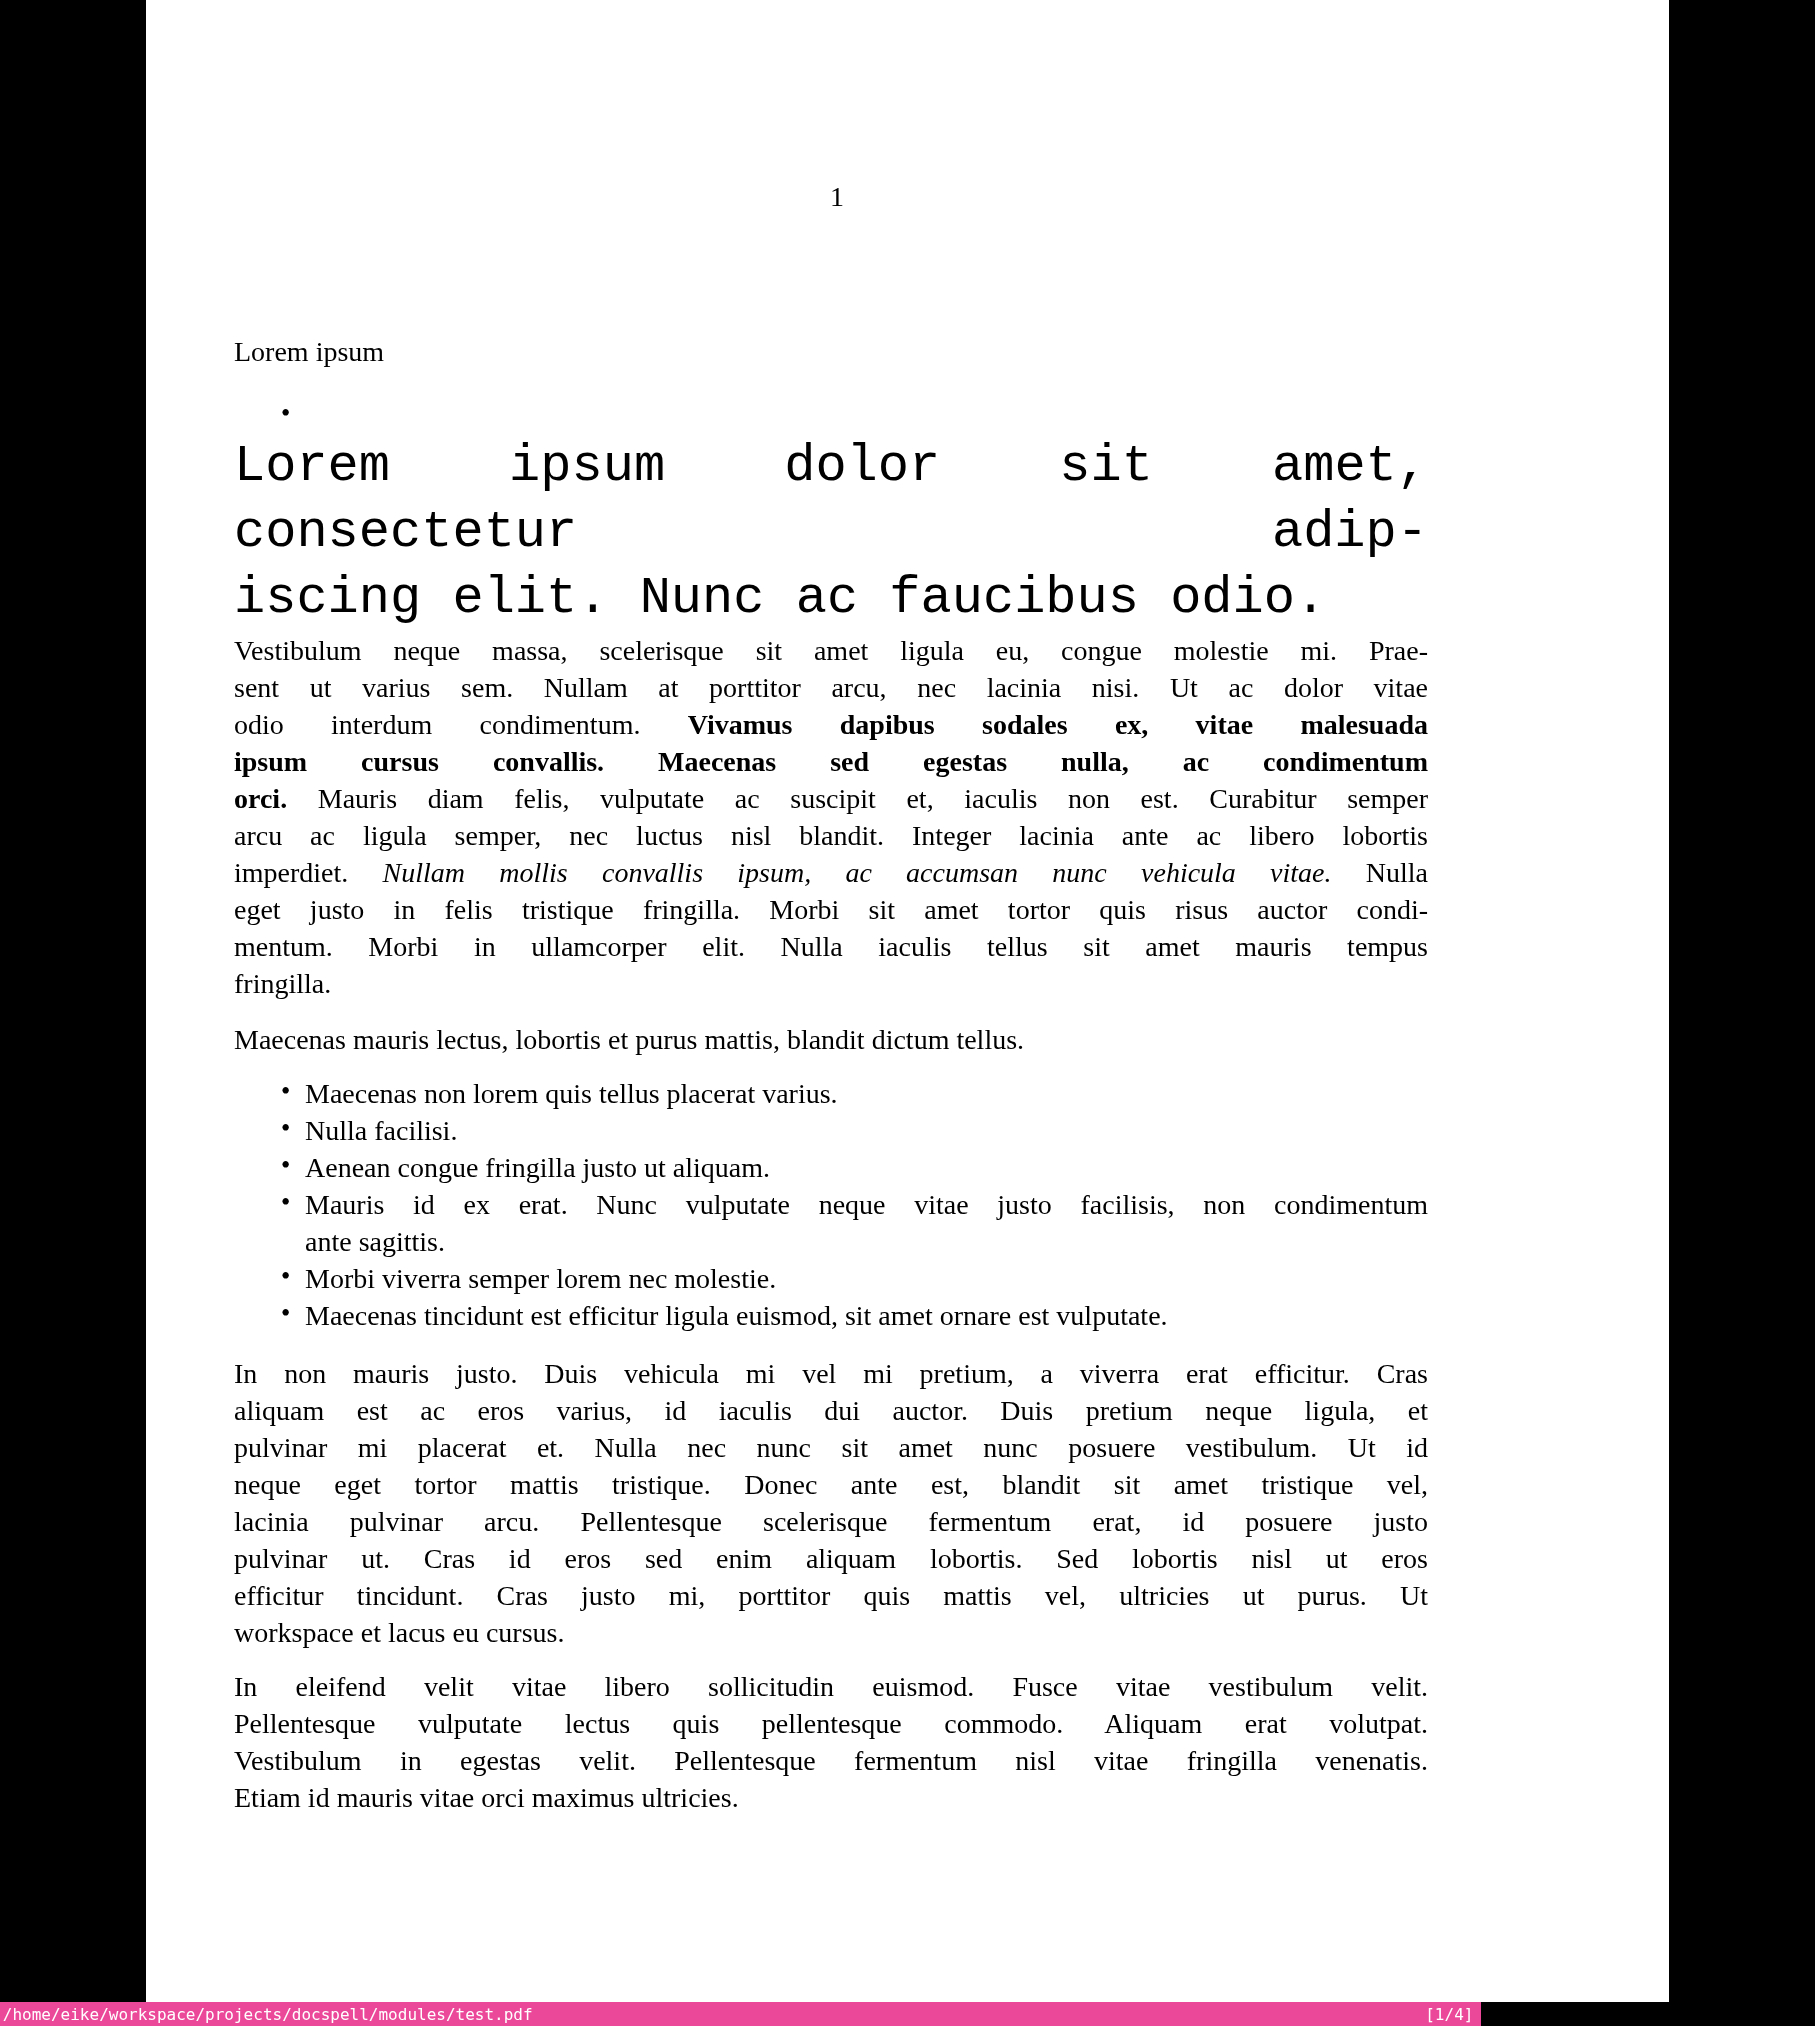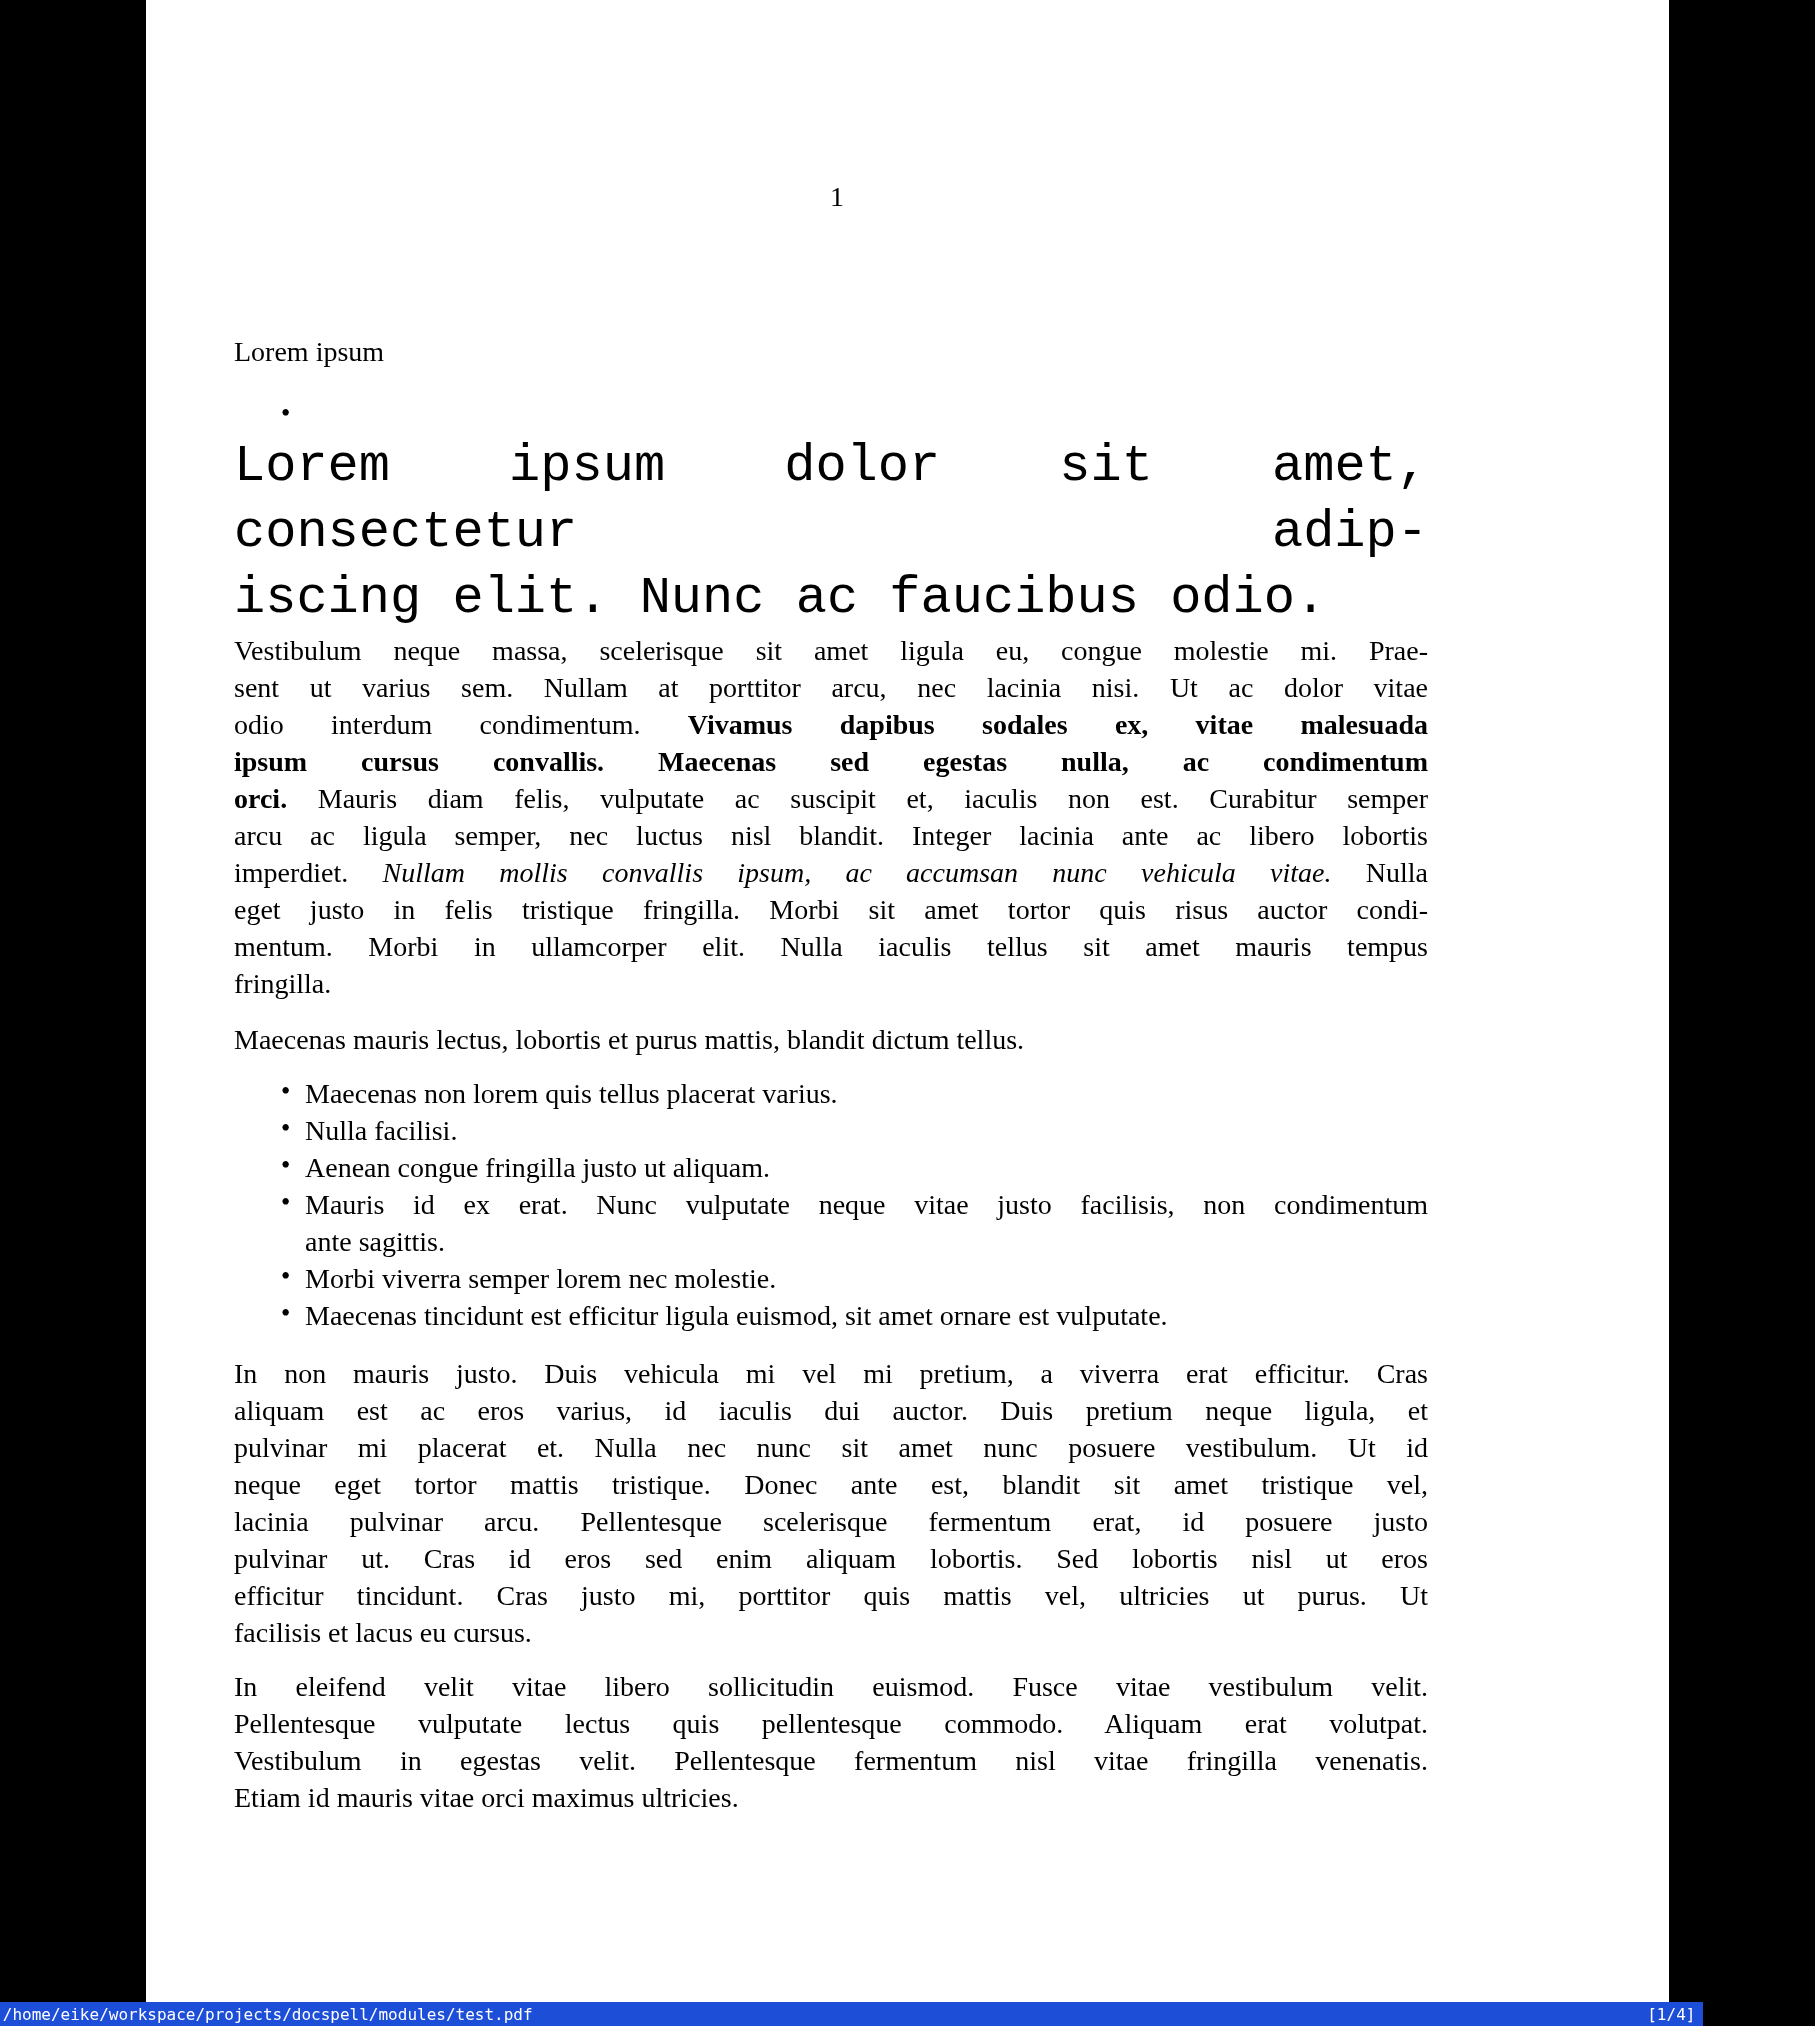--- a/index.html
+++ b/index.html
@@ -17,21 +17,21 @@
   .p1{}
   .p2{margin-top:19px;}
   .p3{margin-top:21px;}
   .p4{margin-top:17px;}
   .ulist{margin-top:17px;}
   .ulist.empty{margin-top:26.5px;}
   .li{position:relative;padding-left:71px;min-height:37px;}
   .bullet{position:absolute;left:47px;top:-1.9px;font-size:26.5px;}
   .b{font-weight:bold;}
   .i{font-style:italic;}
-  .statusbar{position:absolute;left:0;top:2002px;width:1703px;height:24.6px;background:#1d4ed8;color:#fff;
+  .statusbar{position:absolute;left:0;top:2002px;width:1481px;height:24.6px;background:#ec4899;color:#fff;
              font-family:"DejaVu Sans Mono",monospace;font-size:16px;
              display:flex;justify-content:space-between;align-items:center;
              box-sizing:border-box;padding:0 7.6px 0 2.8px;}
 </style>
 </head>
 <body>
 
 <div class="window">
   <div class="page">
     <div class="pagenum">1</div>
@@ -101,21 +101,21 @@
           </div>
         </div>
       <div class="para p3">
           <div class="ln"><span>In non mauris justo. Duis vehicula mi vel mi pretium, a viverra erat efficitur. Cras</span></div>
           <div class="ln"><span>aliquam est ac eros varius, id iaculis dui auctor. Duis pretium neque ligula, et</span></div>
           <div class="ln"><span>pulvinar mi placerat et. Nulla nec nunc sit amet nunc posuere vestibulum. Ut id</span></div>
           <div class="ln"><span>neque eget tortor mattis tristique. Donec ante est, blandit sit amet tristique vel,</span></div>
           <div class="ln"><span>lacinia pulvinar arcu. Pellentesque scelerisque fermentum erat, id posuere justo</span></div>
           <div class="ln"><span>pulvinar ut. Cras id eros sed enim aliquam lobortis. Sed lobortis nisl ut eros</span></div>
           <div class="ln"><span>efficitur tincidunt. Cras justo mi, porttitor quis mattis vel, ultricies ut purus. Ut</span></div>
-          <div class="ln last"><span>facilisis et lacus eu cursus.</span></div>
+          <div class="ln last"><span>workspace et lacus eu cursus.</span></div>
         </div>
       <div class="para p4">
           <div class="ln"><span>In eleifend velit vitae libero sollicitudin euismod. Fusce vitae vestibulum velit.</span></div>
           <div class="ln"><span>Pellentesque vulputate lectus quis pellentesque commodo. Aliquam erat volutpat.</span></div>
           <div class="ln"><span>Vestibulum in egestas velit. Pellentesque fermentum nisl vitae fringilla venenatis.</span></div>
           <div class="ln last"><span>Etiam id mauris vitae orci maximus ultricies.</span></div>
         </div>
     </div>
   </div>
   <div class="statusbar">

